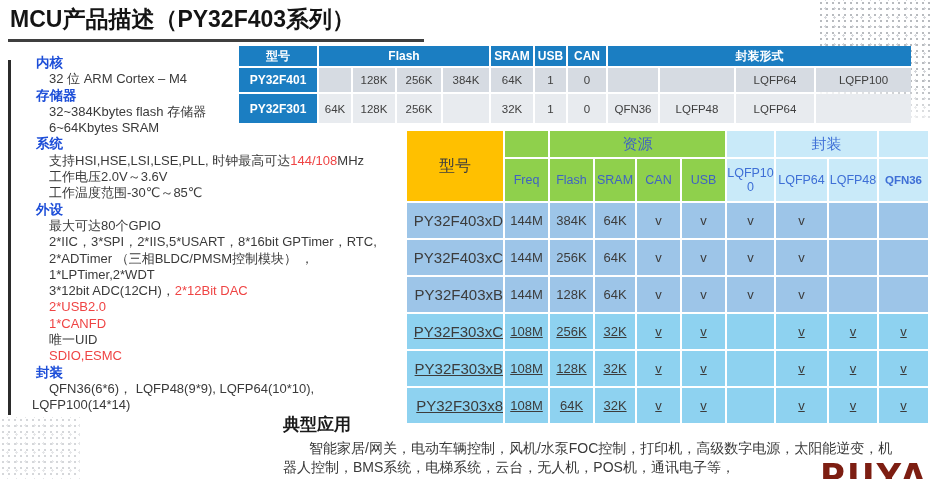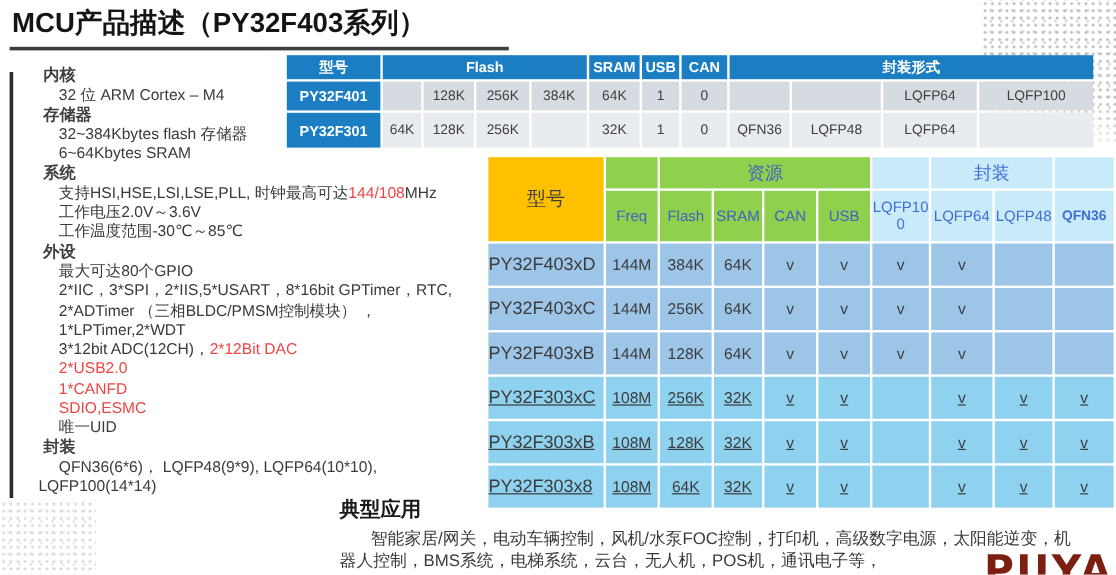--- a/index.html
+++ b/index.html
@@ -16,21 +16,21 @@
           mask-image:linear-gradient(200deg,#000 55%,transparent 85%);}
   .tex-bl{left:0;bottom:0;width:80px;height:62px;opacity:.35;}
 
   .page-title{position:absolute;left:10px;top:4px;z-index:2;font-size:23px;font-weight:bold;
               color:#141414;letter-spacing:0;}
   .title-underline{position:absolute;left:8px;top:39px;width:416px;height:3px;background:#3f3f3f;z-index:2;}
   .left-bar{position:absolute;left:8px;top:60px;width:3px;height:355px;background:#2b2b2b;z-index:1;}
 
   
   .features{position:absolute;left:36px;top:55px;width:380px;z-index:2;font-size:13px;line-height:16.3px;color:#3a3a3a;}
-  .f-head{font-weight:bold;font-size:13.5px;color:#404040;}
+  .f-head{font-weight:bold;font-size:13.5px;color:#1d4ed8;}
   .f-line{margin-left:13px;white-space:nowrap;}
   .f-line.hang{margin-left:-4px;}
   .red{color:#ef4444;}
 
   table{border-collapse:separate;border-spacing:2px;table-layout:fixed;z-index:2;}
   td,th{padding:0;overflow:hidden;}
 
   
   .spec-table{position:absolute;left:237px;top:44px;}
   .spec-table th{background:#1b7ec2;color:#fff;font-size:12px;font-weight:bold;text-align:center;height:20px;}
@@ -43,21 +43,21 @@
   
   .matrix-table{position:absolute;left:405px;top:129px;}
   .matrix-table th{text-align:center;font-weight:normal;}
   .th-model{background:#ffc000;color:#3e3e3e;font-size:16px;font-weight:bold;}
   .th-green{background:#8fd04c;color:#3f62c4;font-size:15px;height:26px;}
   .th-lblue{background:#c9eaf9;color:#3e6fd6;font-size:15px;}
   .matrix-table .sub{font-size:12.5px;height:42px;}
   .matrix-table .sub.bold{font-weight:bold;font-size:11.5px;}
   .matrix-table .wrap{word-break:break-all;line-height:14px;}
   .matrix-table td{text-align:center;font-size:13px;color:#3c3c3c;height:35px;}
-  .matrix-table td.model{font-size:15px;text-align:left;}
+  .matrix-table td.model{font-size:15px;text-align:right;}
   tr.s403 td{background:#9dc5e8;}
   tr.s303 td{background:#8ed2f0;text-decoration:underline;}
 
   
   .apps{position:absolute;left:283px;top:413px;width:612px;z-index:2;}
   .apps-title{font-size:17px;font-weight:bold;color:#1a1a1a;}
   .apps-text{margin-top:3px;font-size:14px;line-height:19px;color:#3a3a3a;text-indent:26px;}
 
   .logo{position:absolute;left:820px;top:456px;z-index:3;font-size:34px;font-weight:bold;
         color:#7d1e12;letter-spacing:2px;font-family:"DejaVu Sans",sans-serif;}
@@ -85,22 +85,22 @@
       <div class="f-line"><span>工作电压2.0V～3.6V</span></div>
       <div class="f-line"><span>工作温度范围-30℃～85℃</span></div>
       <div class="f-head">外设</div>
       <div class="f-line"><span>最大可达80个GPIO</span></div>
       <div class="f-line"><span>2*IIC，3*SPI，2*IIS,5*USART，8*16bit GPTimer，RTC,</span></div>
       <div class="f-line"><span>2*ADTimer （三相BLDC/PMSM控制模块） ，</span></div>
       <div class="f-line"><span>1*LPTimer,2*WDT</span></div>
       <div class="f-line"><span>3*12bit ADC(12CH)，</span><span class="red">2*12Bit DAC</span></div>
       <div class="f-line"><span class="red">2*USB2.0</span></div>
       <div class="f-line"><span class="red">1*CANFD</span></div>
+      <div class="f-line"><span>唯一UID</span></div>
       <div class="f-line"><span class="red">SDIO,ESMC</span></div>
-      <div class="f-line"><span>唯一UID</span></div>
       <div class="f-head">封装</div>
       <div class="f-line"><span>QFN36(6*6)，  LQFP48(9*9), LQFP64(10*10),</span></div>
       <div class="f-line hang"><span>LQFP100(14*14)</span></div>
     </div>
 
   <table class="spec-table">
     <colgroup>
       <col style="width:78px">
         <col style="width:32px">
         <col style="width:42px">

